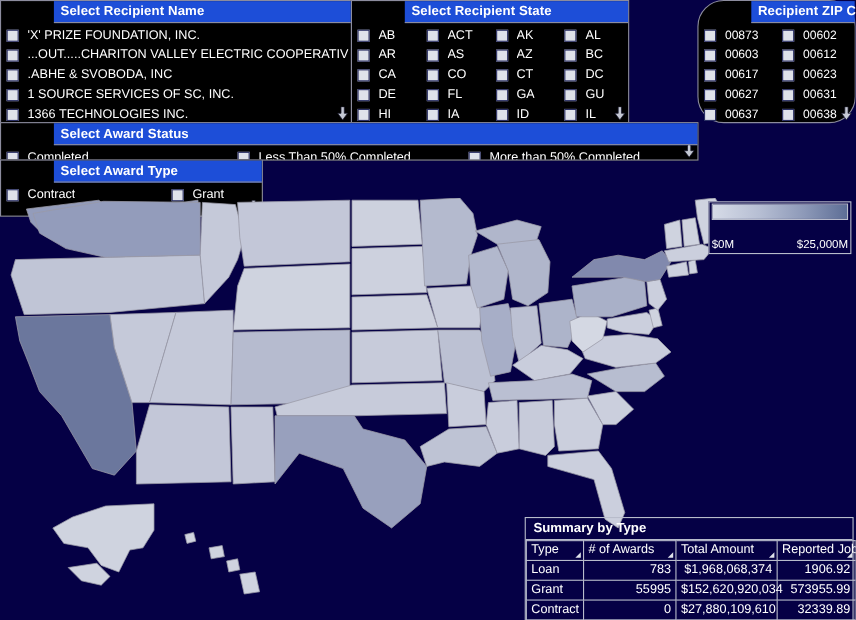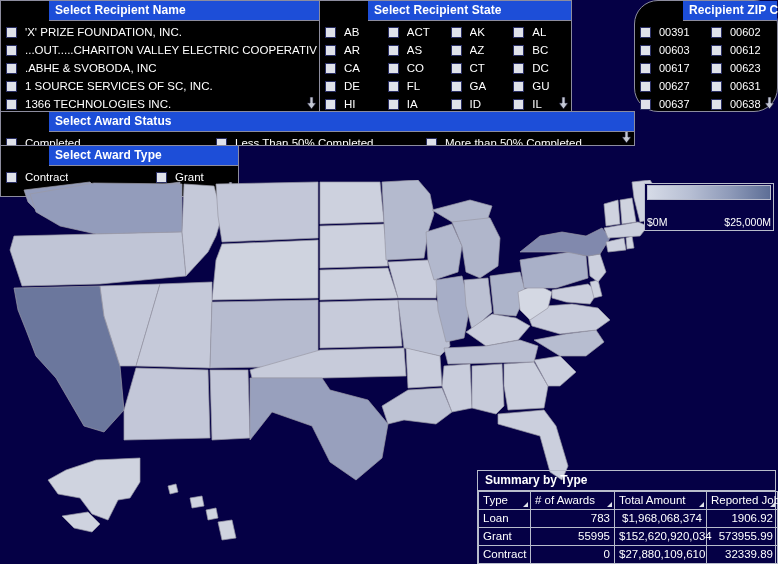--- a/index.html
+++ b/index.html
@@ -316,21 +316,21 @@
       </svg>
     </div>
   </div>
 
   <div class="panel" id="panel-zip">
     <div class="panel-header">Recipient ZIP Code</div>
     <div class="panel-body">
       <div class="grid2">
         <label class="opt opt-row">
             <span class="cbx"></span>
-            <span class="opt-label">00391</span>
+            <span class="opt-label">00873</span>
           </label>
         <label class="opt opt-row">
             <span class="cbx"></span>
             <span class="opt-label">00602</span>
           </label>
         <label class="opt opt-row">
             <span class="cbx"></span>
             <span class="opt-label">00603</span>
           </label>
         <label class="opt opt-row">

